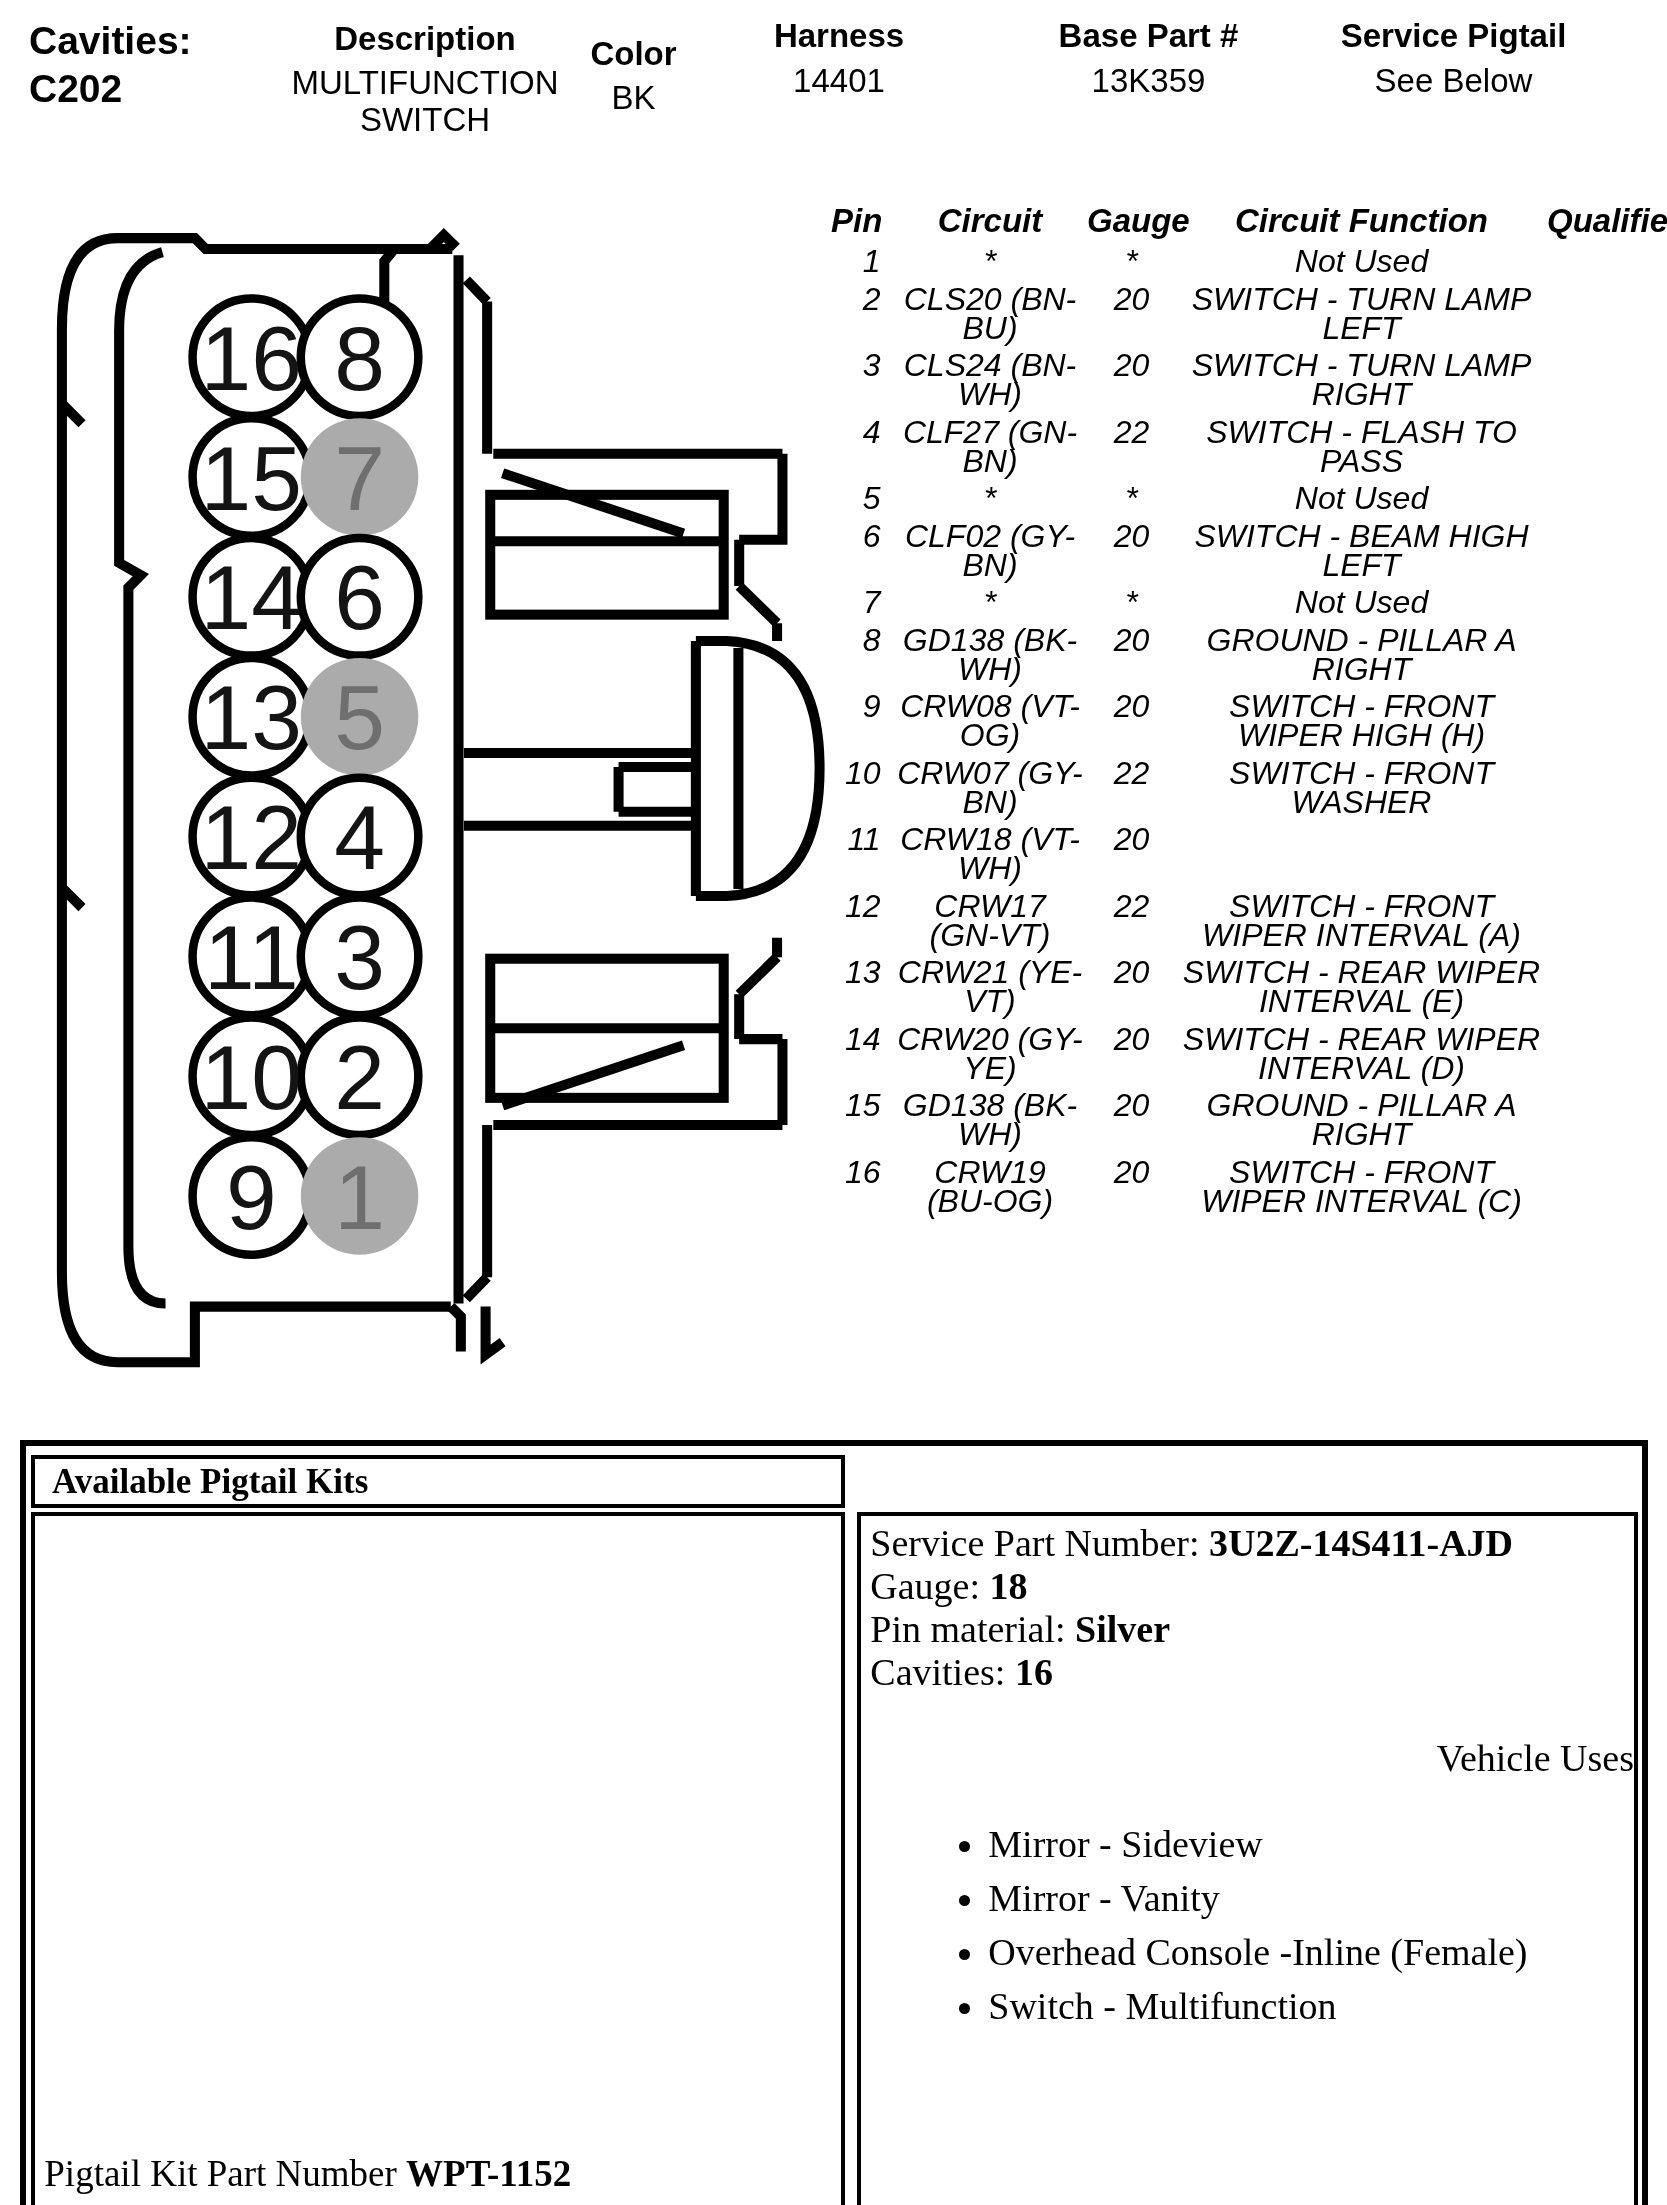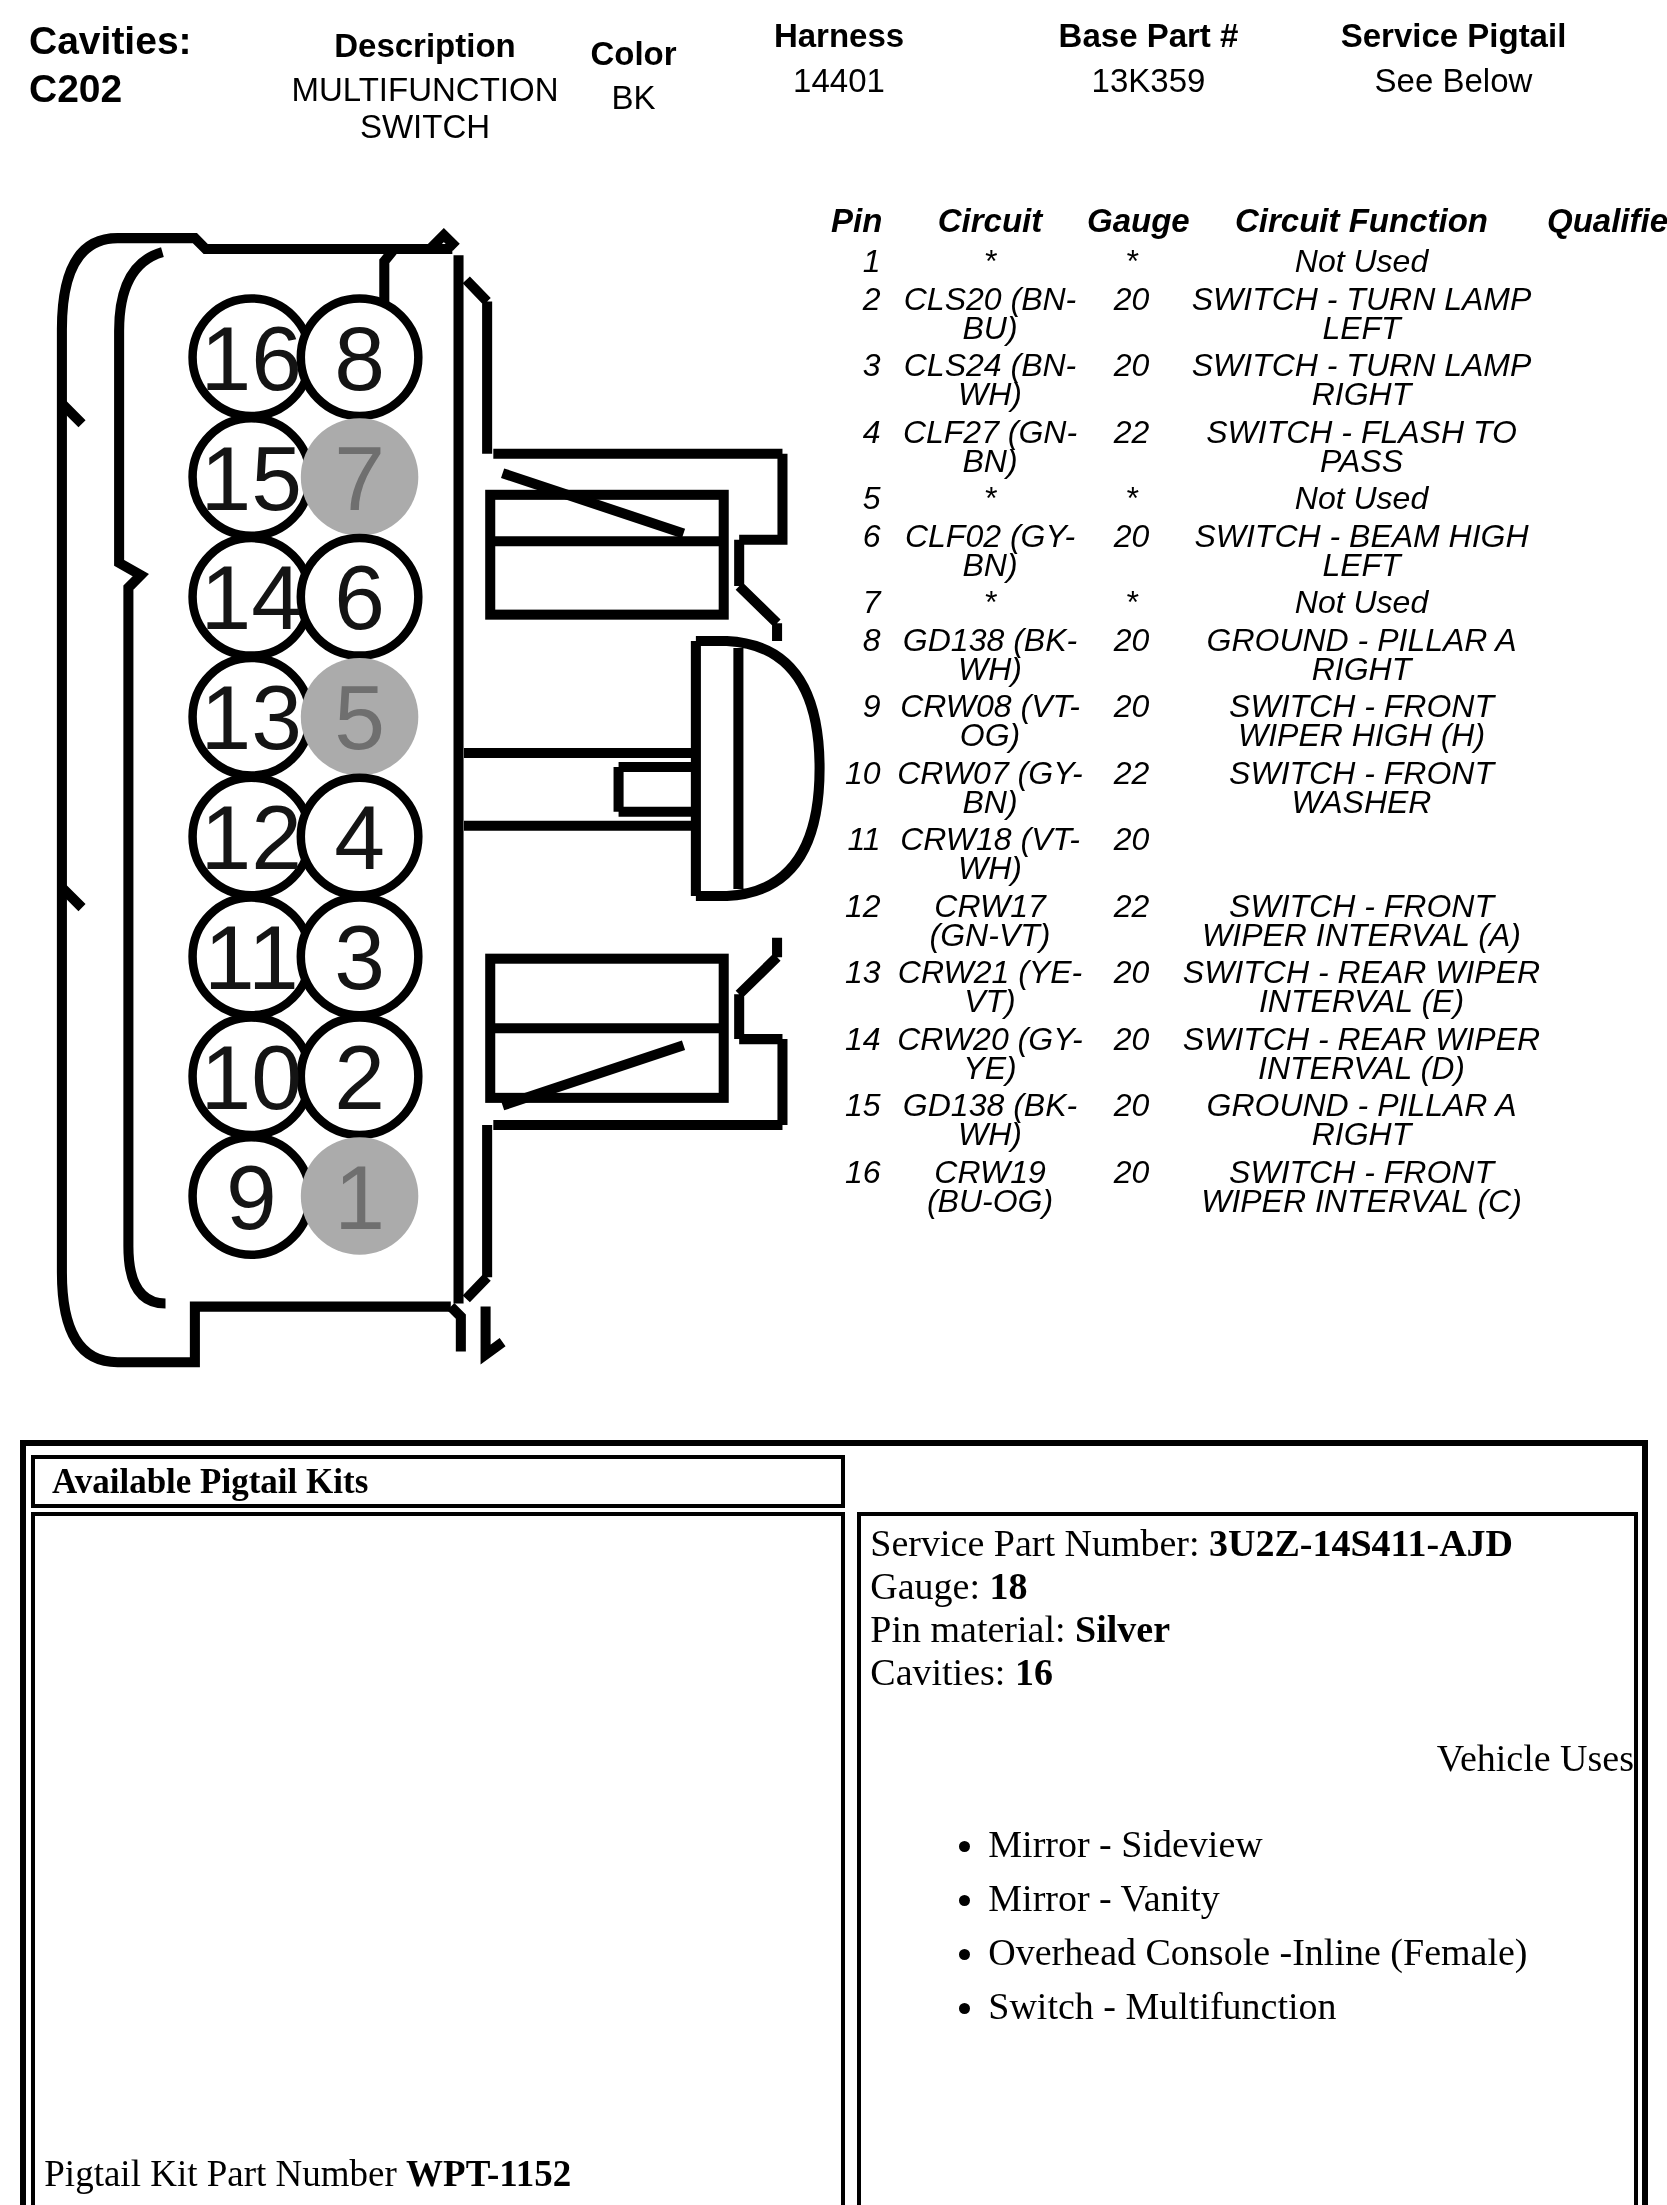--- a/index.html
+++ b/index.html
@@ -6,21 +6,21 @@
   body{
     width:1667px;height:2205px;position:relative;overflow:hidden;
     background:#ffffff;color:#000;
     font-family:"Liberation Sans",sans-serif;
   }
   
   .hdr-block{position:absolute;}
   .hdr-label{font-weight:bold;font-size:33px;line-height:39px;text-align:center;}
   .hdr-value{font-size:33px;line-height:37px;text-align:center;}
   #connector-title{left:29px;top:17px;font-weight:bold;font-size:39px;line-height:48px;text-align:left;}
-  #col-description{left:278px;top:26px;width:294px;}
+  #col-description{left:278px;top:19px;width:294px;}
   #col-description .hdr-value{margin-top:6.2px;}
   #col-color{left:568px;top:34px;width:131px;}
   #col-color .hdr-value{margin-top:6.2px;}
   #col-harness{left:754px;top:15.5px;width:170px;}
   #col-harness .hdr-value{margin-top:7.7px;}
   #col-basepart{left:1040px;top:15.5px;width:217px;}
   #col-basepart .hdr-value{margin-top:7.7px;}
   #col-pigtail{left:1326px;top:15.5px;width:255px;}
   #col-pigtail .hdr-value{margin-top:7.7px;}
 

